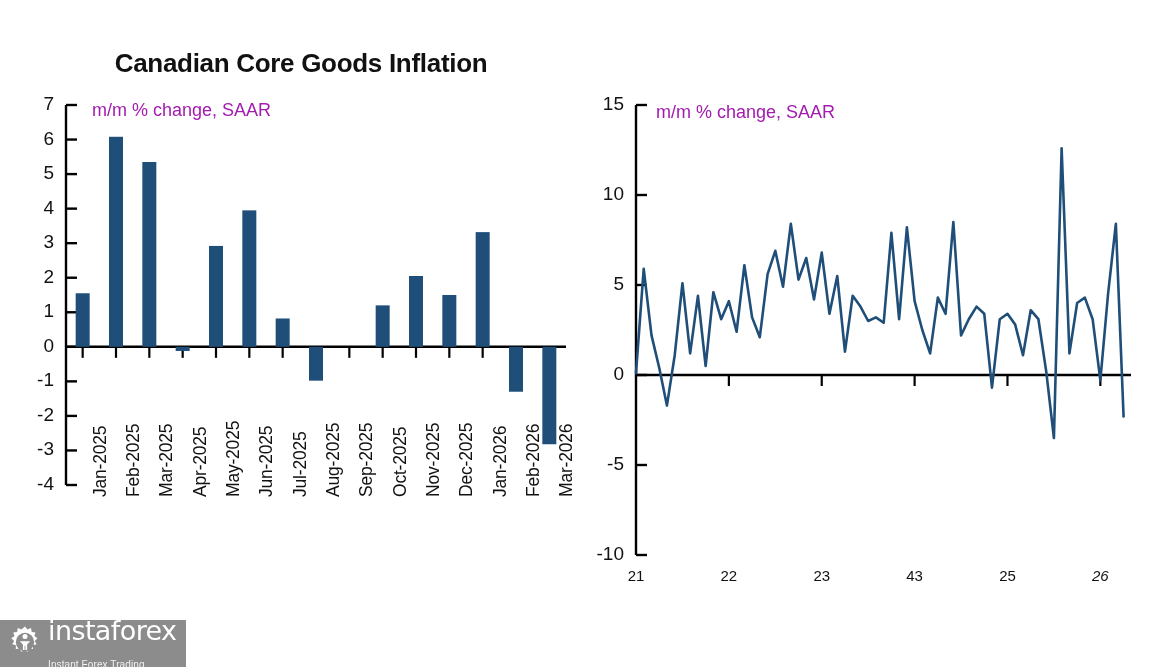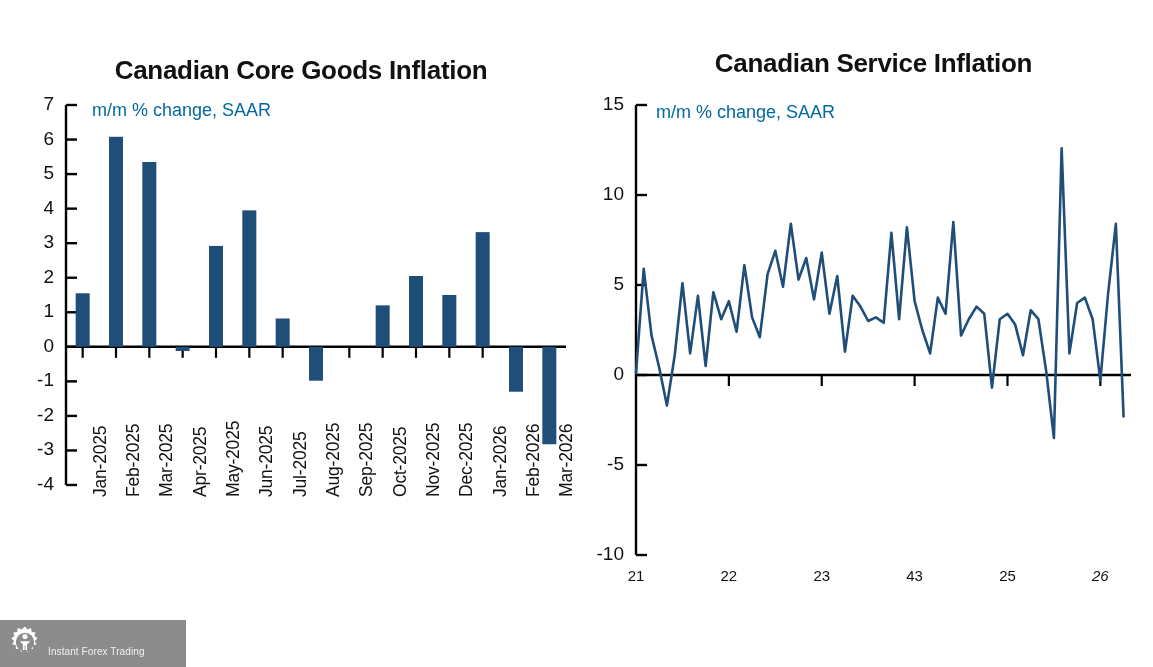--- a/index.html
+++ b/index.html
@@ -33,27 +33,27 @@
     top: 48px;
     left: 0;
     width: 100%;
     text-align: center;
     font-size: 26px;
     font-weight: bold;
     letter-spacing: -0.3px;
     color: #111111;
     white-space: nowrap;
   }
-  #panel-left .chart-title  { padding-left: 24px; box-sizing: border-box; margin-top: 7px; }
+  #panel-left .chart-title  { padding-left: 24px; box-sizing: border-box; }
   #panel-right .chart-title { padding-left: 16px; box-sizing: border-box; }
 
   .units-label {
     position: absolute;
     font-size: 18px;
-    color: #0369a1;
+    color: #a21caf;
     white-space: nowrap;
   }
 
   .plot-svg {
     position: absolute;
     top: 0;
     left: 0;
   }
 
   .ytick-label {
@@ -188,21 +188,20 @@
       <div class="xtick-label-rot" style="left: 356.333px; top: 497px;">Sep-2025</div>
       <div class="xtick-label-rot" style="left: 389.667px; top: 497px;">Oct-2025</div>
       <div class="xtick-label-rot" style="left: 423px; top: 497px;">Nov-2025</div>
       <div class="xtick-label-rot" style="left: 456.333px; top: 497px;">Dec-2025</div>
       <div class="xtick-label-rot" style="left: 489.667px; top: 497px;">Jan-2026</div>
       <div class="xtick-label-rot" style="left: 523px; top: 497px;">Feb-2026</div>
       <div class="xtick-label-rot" style="left: 556.333px; top: 497px;">Mar-2026</div>
     </div>
 
   <div class="panel" id="panel-right">
-    <div class="chart-title">Canadian Service Inflation</div>
 
     <div class="units-label" id="units-right" style="left: 78px; top: 102px;">m/m % change, SAAR</div>
 
     <svg class="plot-svg" id="svg-right" width="575" height="620">
         <line x1="58" y1="105" x2="58" y2="555" stroke="#000" stroke-width="2.4"></line>
         <line x1="58" y1="105" x2="69" y2="105" stroke="#000" stroke-width="2.4"></line>
         <line x1="58" y1="555" x2="69" y2="555" stroke="#000" stroke-width="2.4"></line>
         <text x="46" y="105" class="ytick-label">15</text>
         <line x1="58" y1="195" x2="69" y2="195" stroke="#000" stroke-width="2.4"></line>
         <text x="46" y="195" class="ytick-label">10</text>
@@ -234,17 +233,18 @@
       <svg width="34" height="34" viewBox="0 0 34 34" aria-hidden="true">
         <g fill="#ffffff">
           <path d="M17 1.5 l2.4 3.0 3.6 -1.4 0.7 3.8 3.8 0.5 -1.2 3.7 3.2 2.2 -2.8 2.6 1.9 3.3 -3.7 1.1 0.1 3.8 -3.8 -0.6 -1.8 3.4 -3.0 -2.4 -3.0 2.4 -1.8 -3.4 -3.8 0.6 0.1 -3.8 -3.7 -1.1 1.9 -3.3 -2.8 -2.6 3.2 -2.2 -1.2 -3.7 3.8 -0.5 0.7 -3.8 3.6 1.4z"></path>
         </g>
         <circle cx="17" cy="17" r="9.2" fill="#8c8c8c"></circle>
         <circle cx="17" cy="11.6" r="2.5" fill="#ffffff"></circle>
         <path d="M11.8 16.2 h10.4 l-3.1 3.2 v5.6 h-1.7 v-4.2 h-0.8 v4.2 h-1.7 v-5.6z" fill="#ffffff"></path>
       </svg>
     </span>
     <span class="logo-text">
+      <span class="logo-word">instaforex</span>
       <span class="logo-tag">Instant Forex Trading</span>
     </span>
   </div>
 
 </div>
 
 </body></html>

